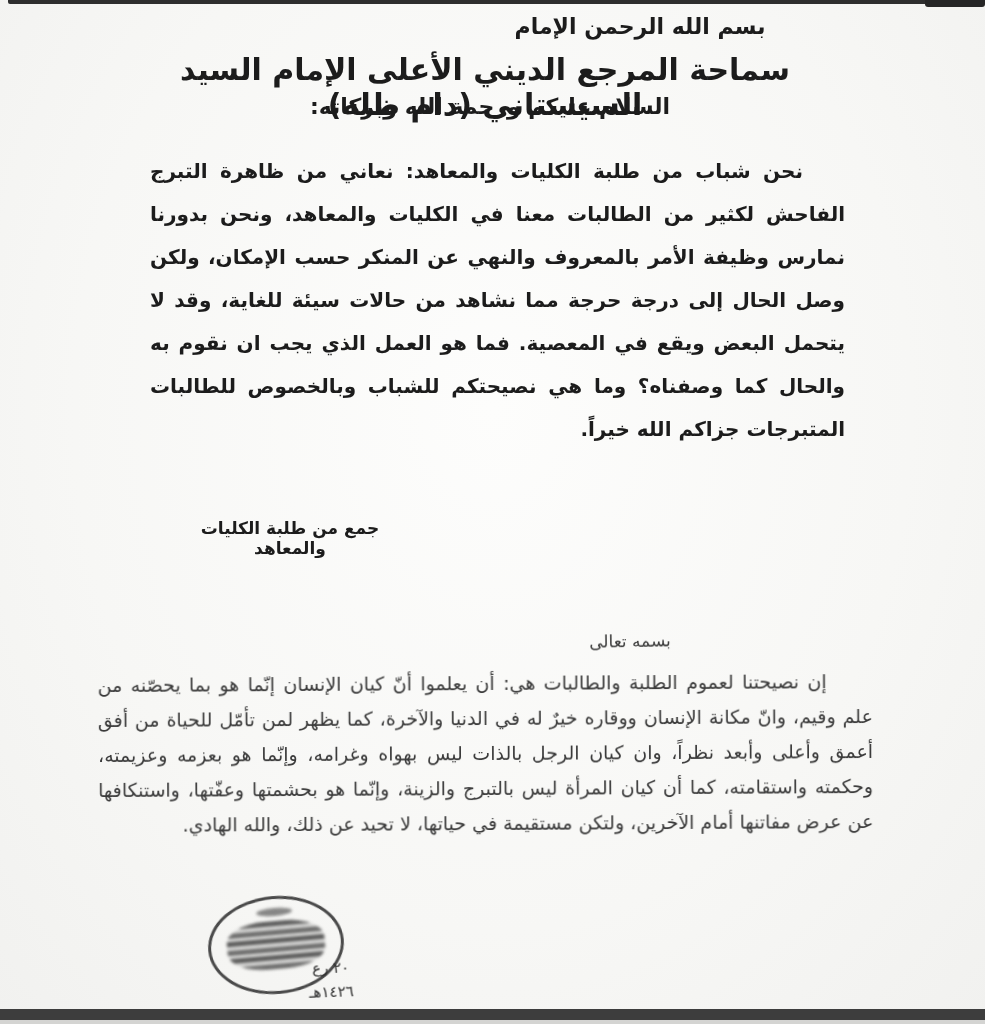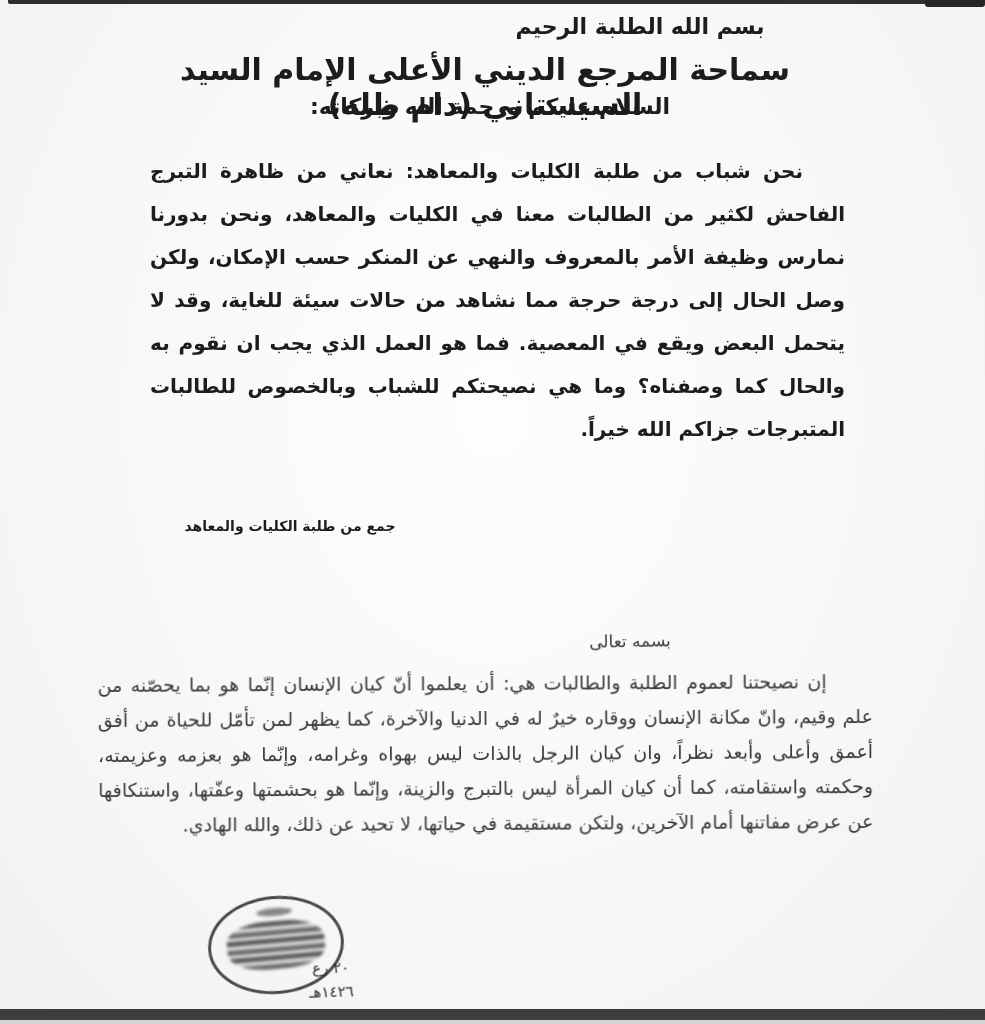--- a/index.html
+++ b/index.html
@@ -61,21 +61,21 @@
   }
   .question {
     top: 150px; right: 140px; left: 150px;
     font-size: 20px;
     line-height: 43px;
     text-align: justify;
     text-indent: 42px;
   }
   .signature {
     top: 518px; left: 175px; width: 230px;
-    font-size: 14px;
+    font-size: 17px;
     text-align: center;
   }
 
   
   .hand {
     color: #3a3a3a;
     filter: blur(0.35px);
     font-weight: normal;
   }
   .answer-heading {
@@ -133,21 +133,21 @@
     transform: rotate(-2deg);
     color: #2f2f2f;
   }
 </style>
 </head>
 <body>
 
 <div class="abs scan-top-line"></div>
 <div class="abs scan-top-line-end"></div>
 
-<div class="abs printed basmala">بسم الله الطلبة الرحيم</div>
+<div class="abs printed basmala">بسم الله الرحمن الإمام</div>
 
 <div class="abs printed addressee">سماحة المرجع الديني الأعلى الإمام السيد السيستاني (دام ظله)</div>
 
 <div class="abs printed greeting">السلام عليكم ورحمة الله وبركاته:</div>
 
 <div class="abs printed question">نحن شباب من طلبة الكليات والمعاهد: نعاني من ظاهرة التبرج الفاحش لكثير من الطالبات معنا في الكليات والمعاهد، ونحن بدورنا نمارس وظيفة الأمر بالمعروف والنهي عن المنكر حسب الإمكان، ولكن وصل الحال إلى درجة حرجة مما نشاهد من حالات سيئة للغاية، وقد لا يتحمل البعض ويقع في المعصية. فما هو العمل الذي يجب ان نقوم به والحال كما وصفناه؟ وما هي نصيحتكم للشباب وبالخصوص للطالبات المتبرجات جزاكم الله خيراً.</div>
 
 <div class="abs printed signature">جمع من طلبة الكليات والمعاهد</div>
 
 <div class="abs hand answer-heading">بسمه تعالى</div>

